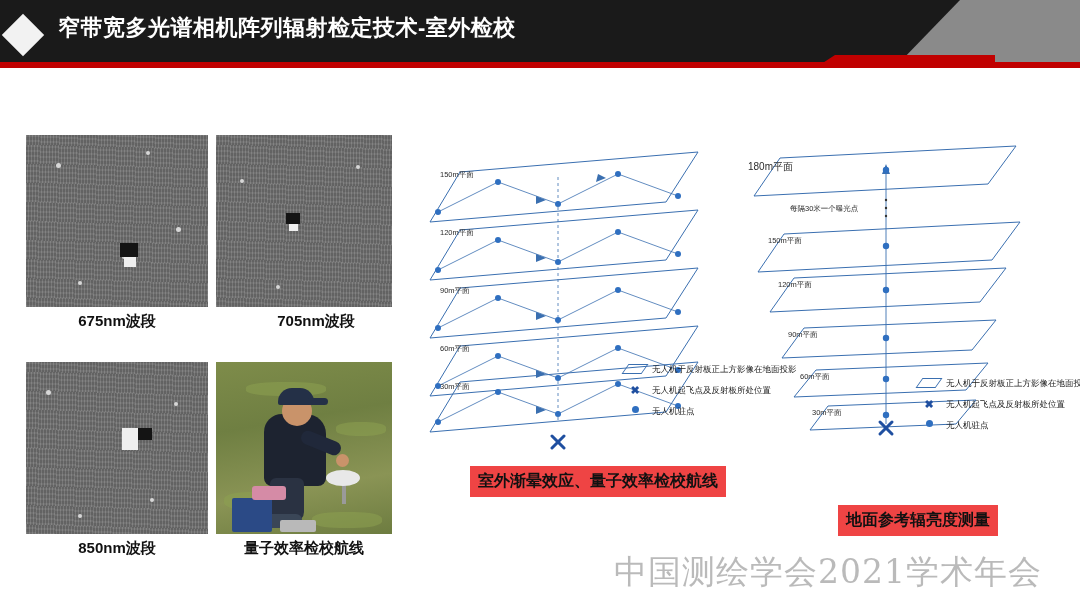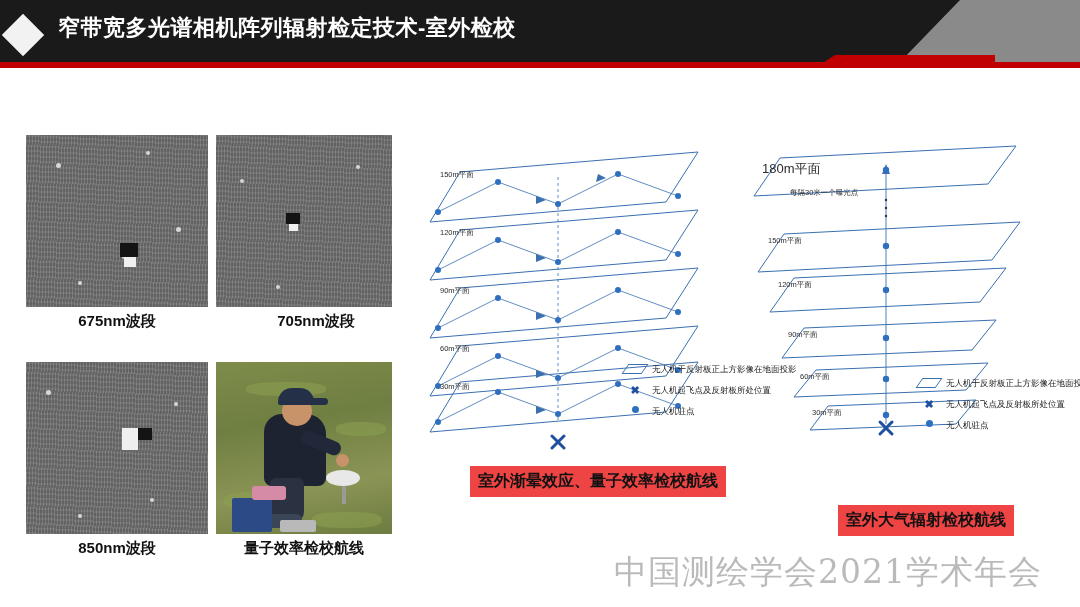--- a/index.html
+++ b/index.html
@@ -459,22 +459,22 @@
       <circle cx="146" cy="62" r="1.2"></circle>
       <circle cx="146" cy="70" r="1.2"></circle>
       <circle cx="146" cy="78" r="1.2"></circle>
     </g>
 
     <g stroke="#1f4fa0" stroke-width="3" stroke-linecap="round">
       <path d="M140 284 L152 296"></path>
       <path d="M152 284 L140 296"></path>
     </g>
   </svg>
-  <div style="position:absolute; left:22px; top:22px; font-size:13px; color:#2b2b2b;">180m平面</div>
-  <div style="position:absolute; left:50px; top:50px; font-size:7.5px; color:#2b2b2b;">每隔30米一个曝光点</div>
+  <div style="position:absolute; left:8px; top:22px; font-size:10px; color:#2b2b2b;">180m平面</div>
+  <div style="position:absolute; left:50px; top:66px; font-size:7.5px; color:#2b2b2b;">每隔30米一个曝光点</div>
   <div style="position:absolute; left:28px; top:98px; font-size:7.5px; color:#2b2b2b;">150m平面</div>
   <div style="position:absolute; left:38px; top:142px; font-size:7.5px; color:#2b2b2b;">120m平面</div>
   <div style="position:absolute; left:48px; top:192px; font-size:7.5px; color:#2b2b2b;">90m平面</div>
   <div style="position:absolute; left:60px; top:234px; font-size:7.5px; color:#2b2b2b;">60m平面</div>
   <div style="position:absolute; left:72px; top:270px; font-size:7.5px; color:#2b2b2b;">30m平面</div>
 </div>
 
 <div class="legend" style="left:918px; top:378px; width:170px;">
   <div class="legend-row">
     <span class="legend-mark">
@@ -489,15 +489,15 @@
     <span class="legend-text">无人机起飞点及反射板所处位置</span>
   </div>
   <div class="legend-row">
     <span class="legend-mark">
         <span class="legend-dot"></span>
       </span>
     <span class="legend-text">无人机驻点</span>
   </div>
 </div>
 
-<div class="diag-title" style="left:838px; top:505px;">室外大气辐射检校航线</div>
+<div class="diag-title" style="left:838px; top:505px;">地面参考辐亮度测量</div>
 
 <div id="watermark">中国测绘学会2021学术年会</div>
 
 </body></html>

